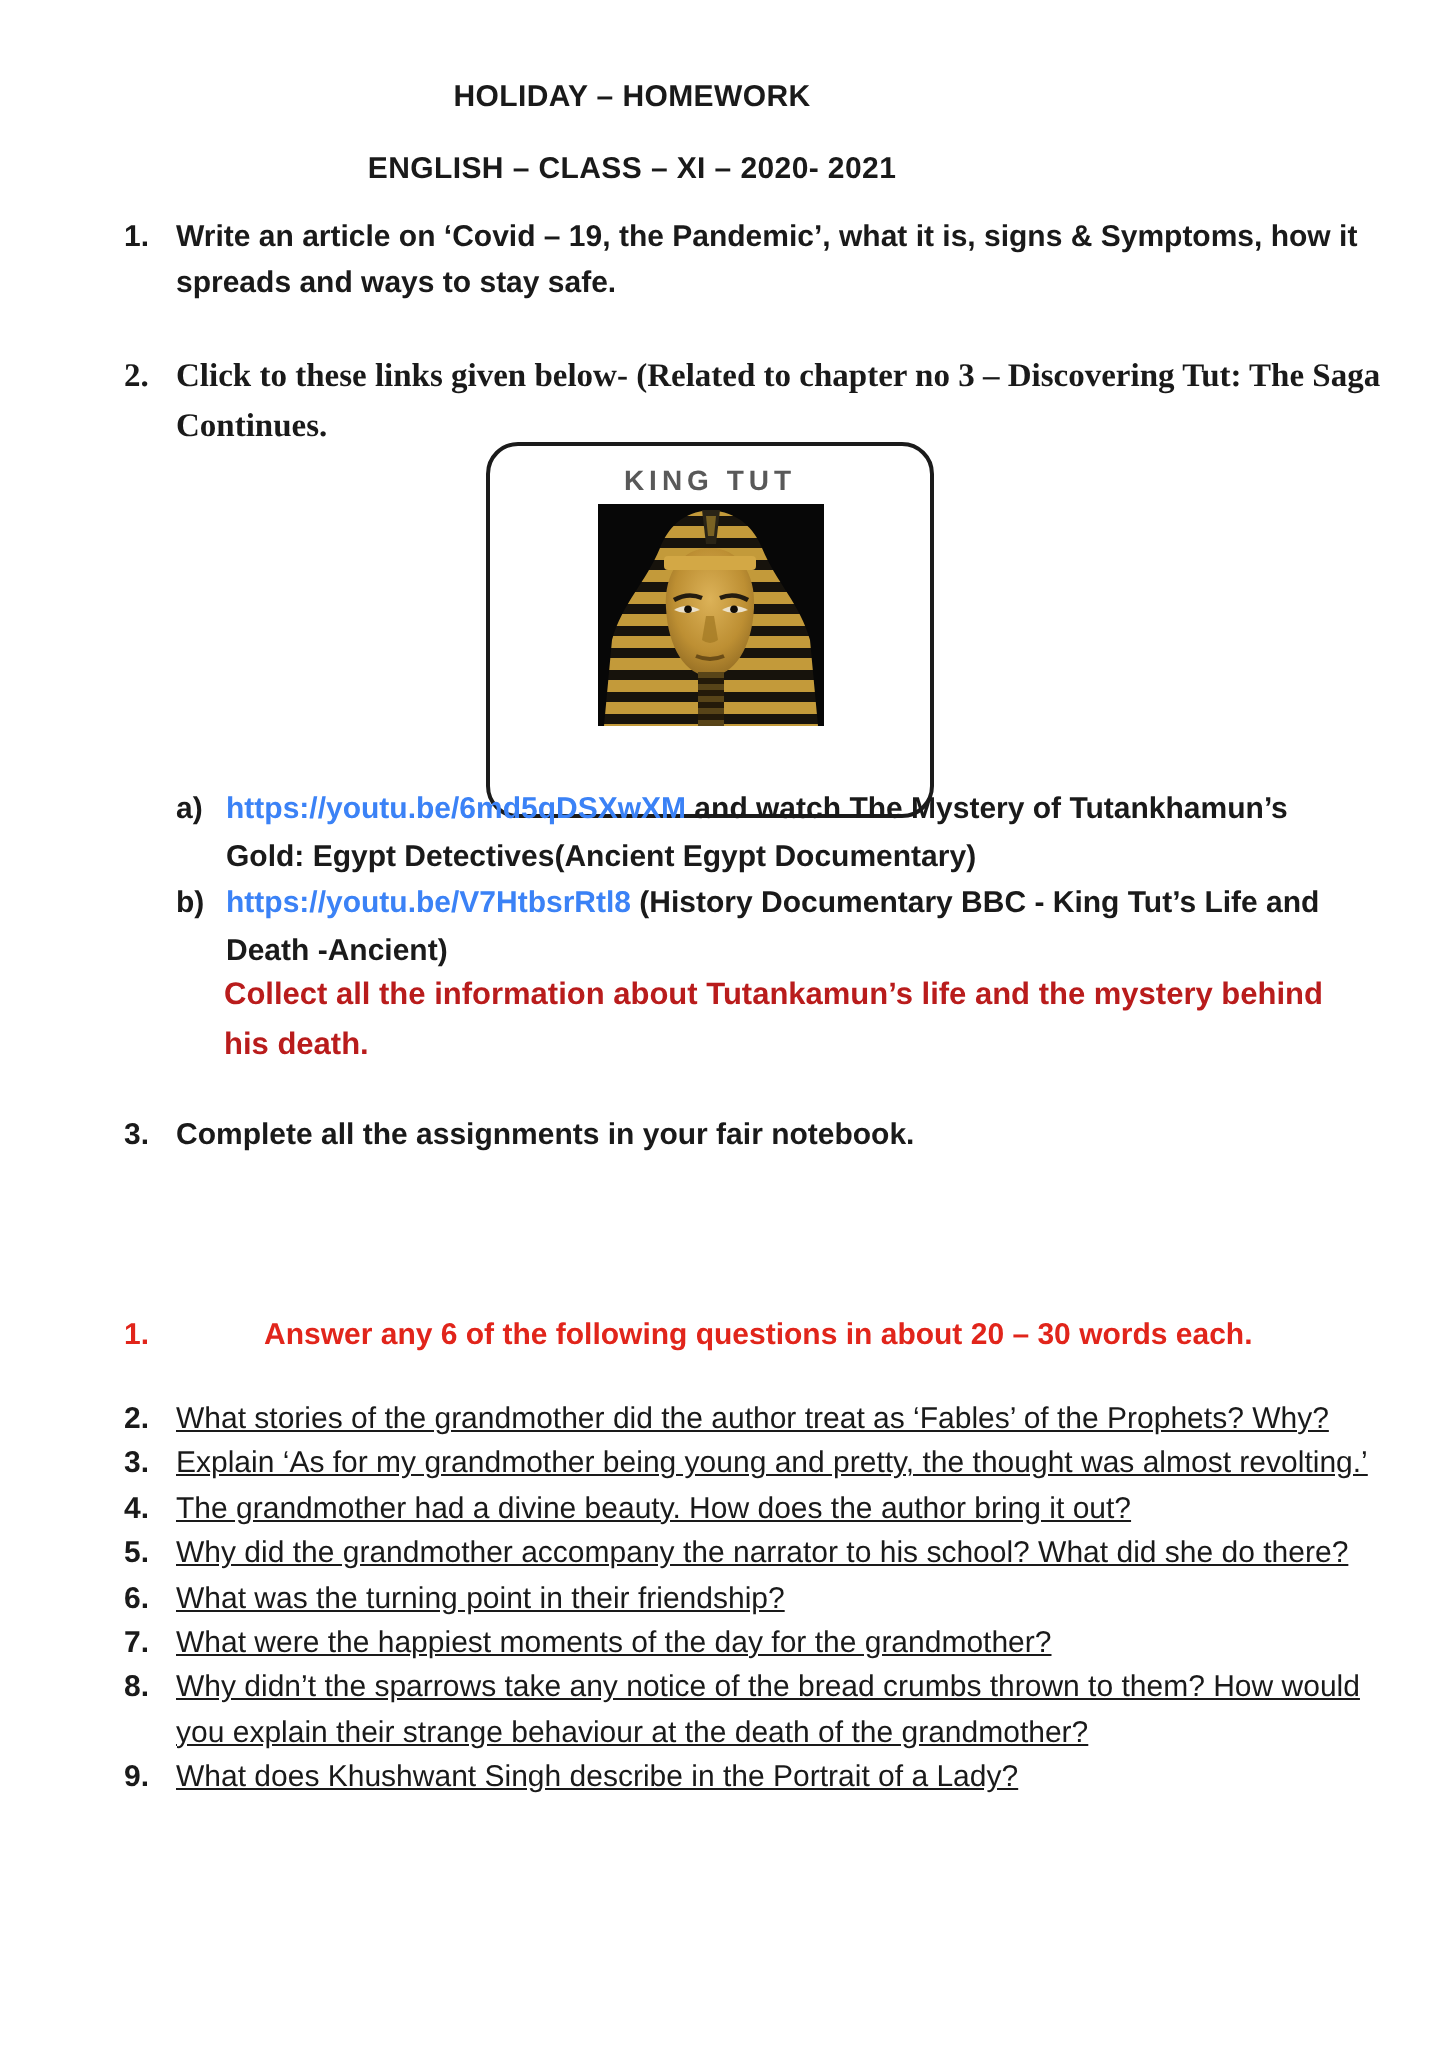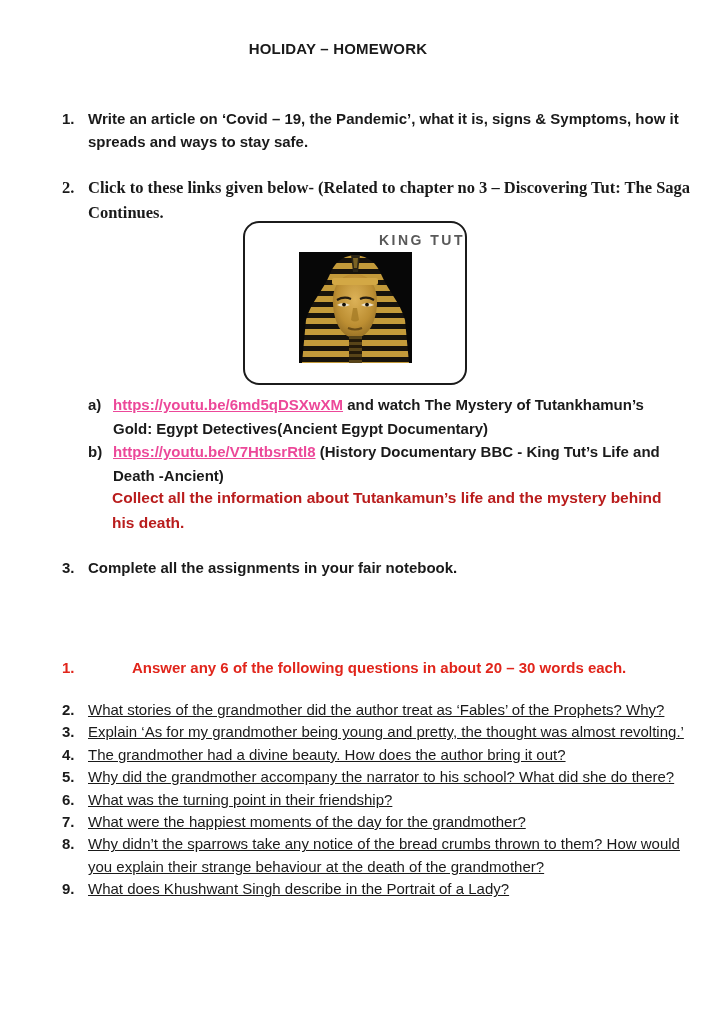--- a/index.html
+++ b/index.html
@@ -7,56 +7,56 @@
     position:relative;
     width:724px;height:1024px;
     background:#ffffff;
     margin:0 auto;
     font-family:"Liberation Sans","DejaVu Sans",sans-serif;
     color:#1a1a1a;
     overflow:hidden;
   }
   .doc-title{
     position:absolute;top:40px;left:0;width:632px;
-    text-align:center;font-size:15px;font-weight:bold;letter-spacing:.2px;margin-left:22px;
+    text-align:center;font-size:15px;font-weight:bold;letter-spacing:.2px;
   }
   .doc-subtitle{
     position:absolute;top:76px;left:0;width:632px;
     text-align:center;font-size:15px;font-weight:bold;letter-spacing:.2px;
   }
   .num-row{position:absolute;display:flex;}
   .num-col{flex:0 0 26px;font-weight:bold;}
   .task{font-size:15px;font-weight:bold;line-height:23px;}
   .task .txt{width:600px;}
   .task-serif{
     font-family:"Liberation Serif","DejaVu Serif",serif;
     font-size:16.5px;font-weight:bold;line-height:25px;
   }
   .task-serif .txt{width:606px;}
   .task1{top:107px;left:62px;}
   .task2{top:175px;left:62px;}
   .task3{top:556px;left:62px;}
 
   .tut-box{
-    position:absolute;left:243px;top:221px;width:224px;height:164px;
+    position:absolute;left:243px;top:221px;width:224px;height:188px;
     border:2px solid #1b1b1b;border-radius:16px;box-sizing:border-box;
-    background:#fff;text-align:right;
+    background:#fff;text-align:center;
   }
   .tut-caption{
     margin-top:9px;font-size:14px;font-weight:bold;color:#595959;
     letter-spacing:2.5px;
   }
   .tut-box svg{display:block;margin:4px auto 0 auto;}
 
   .linkline{font-size:15px;font-weight:bold;line-height:23.5px;}
   .linkline .label{flex:0 0 25px;}
   .linkline .txt{width:562px;}
   .link-a{top:393px;left:88px;}
   .link-b{top:440px;left:88px;}
-  a.doclink{color:#ec4899;text-decoration:underline;cursor:pointer;}
+  a.doclink{color:#3b82f6;cursor:pointer;}
 
   .red-note{
     position:absolute;top:486px;left:112px;width:566px;
     color:#b91c1c;font-size:15.5px;font-weight:bold;line-height:24.5px;
   }
   .assignment-title{
     position:absolute;top:590px;left:160px;
     color:#23a45c;font-size:15.5px;font-weight:bold;text-decoration:underline;
   }
   .section-title{
@@ -73,20 +73,21 @@
   .q-row{display:flex;font-size:15px;line-height:22.4px;}
   .q-row .num-col{flex:0 0 26px;}
   .q-row .txt{width:600px;text-decoration:underline;}
 </style>
 </head>
 <body>
 
 <div class="page">
 
   <div class="doc-title">HOLIDAY – HOMEWORK</div>
+  <div class="doc-subtitle">ENGLISH – CLASS – XI – 2020- 2021</div>
 
   <div class="num-row task task1">
     <span class="num-col">1.</span>
     <span class="txt">Write an article on ‘Covid – 19, the Pandemic’, what it is, signs &amp; Symptoms, how it spreads and ways to stay safe.</span>
   </div>
 
   <div class="num-row task-serif task2">
     <span class="num-col">2.</span>
     <span class="txt">Click to these links given below- (Related to chapter no 3 – Discovering Tut: The Saga Continues.</span>
   </div>

